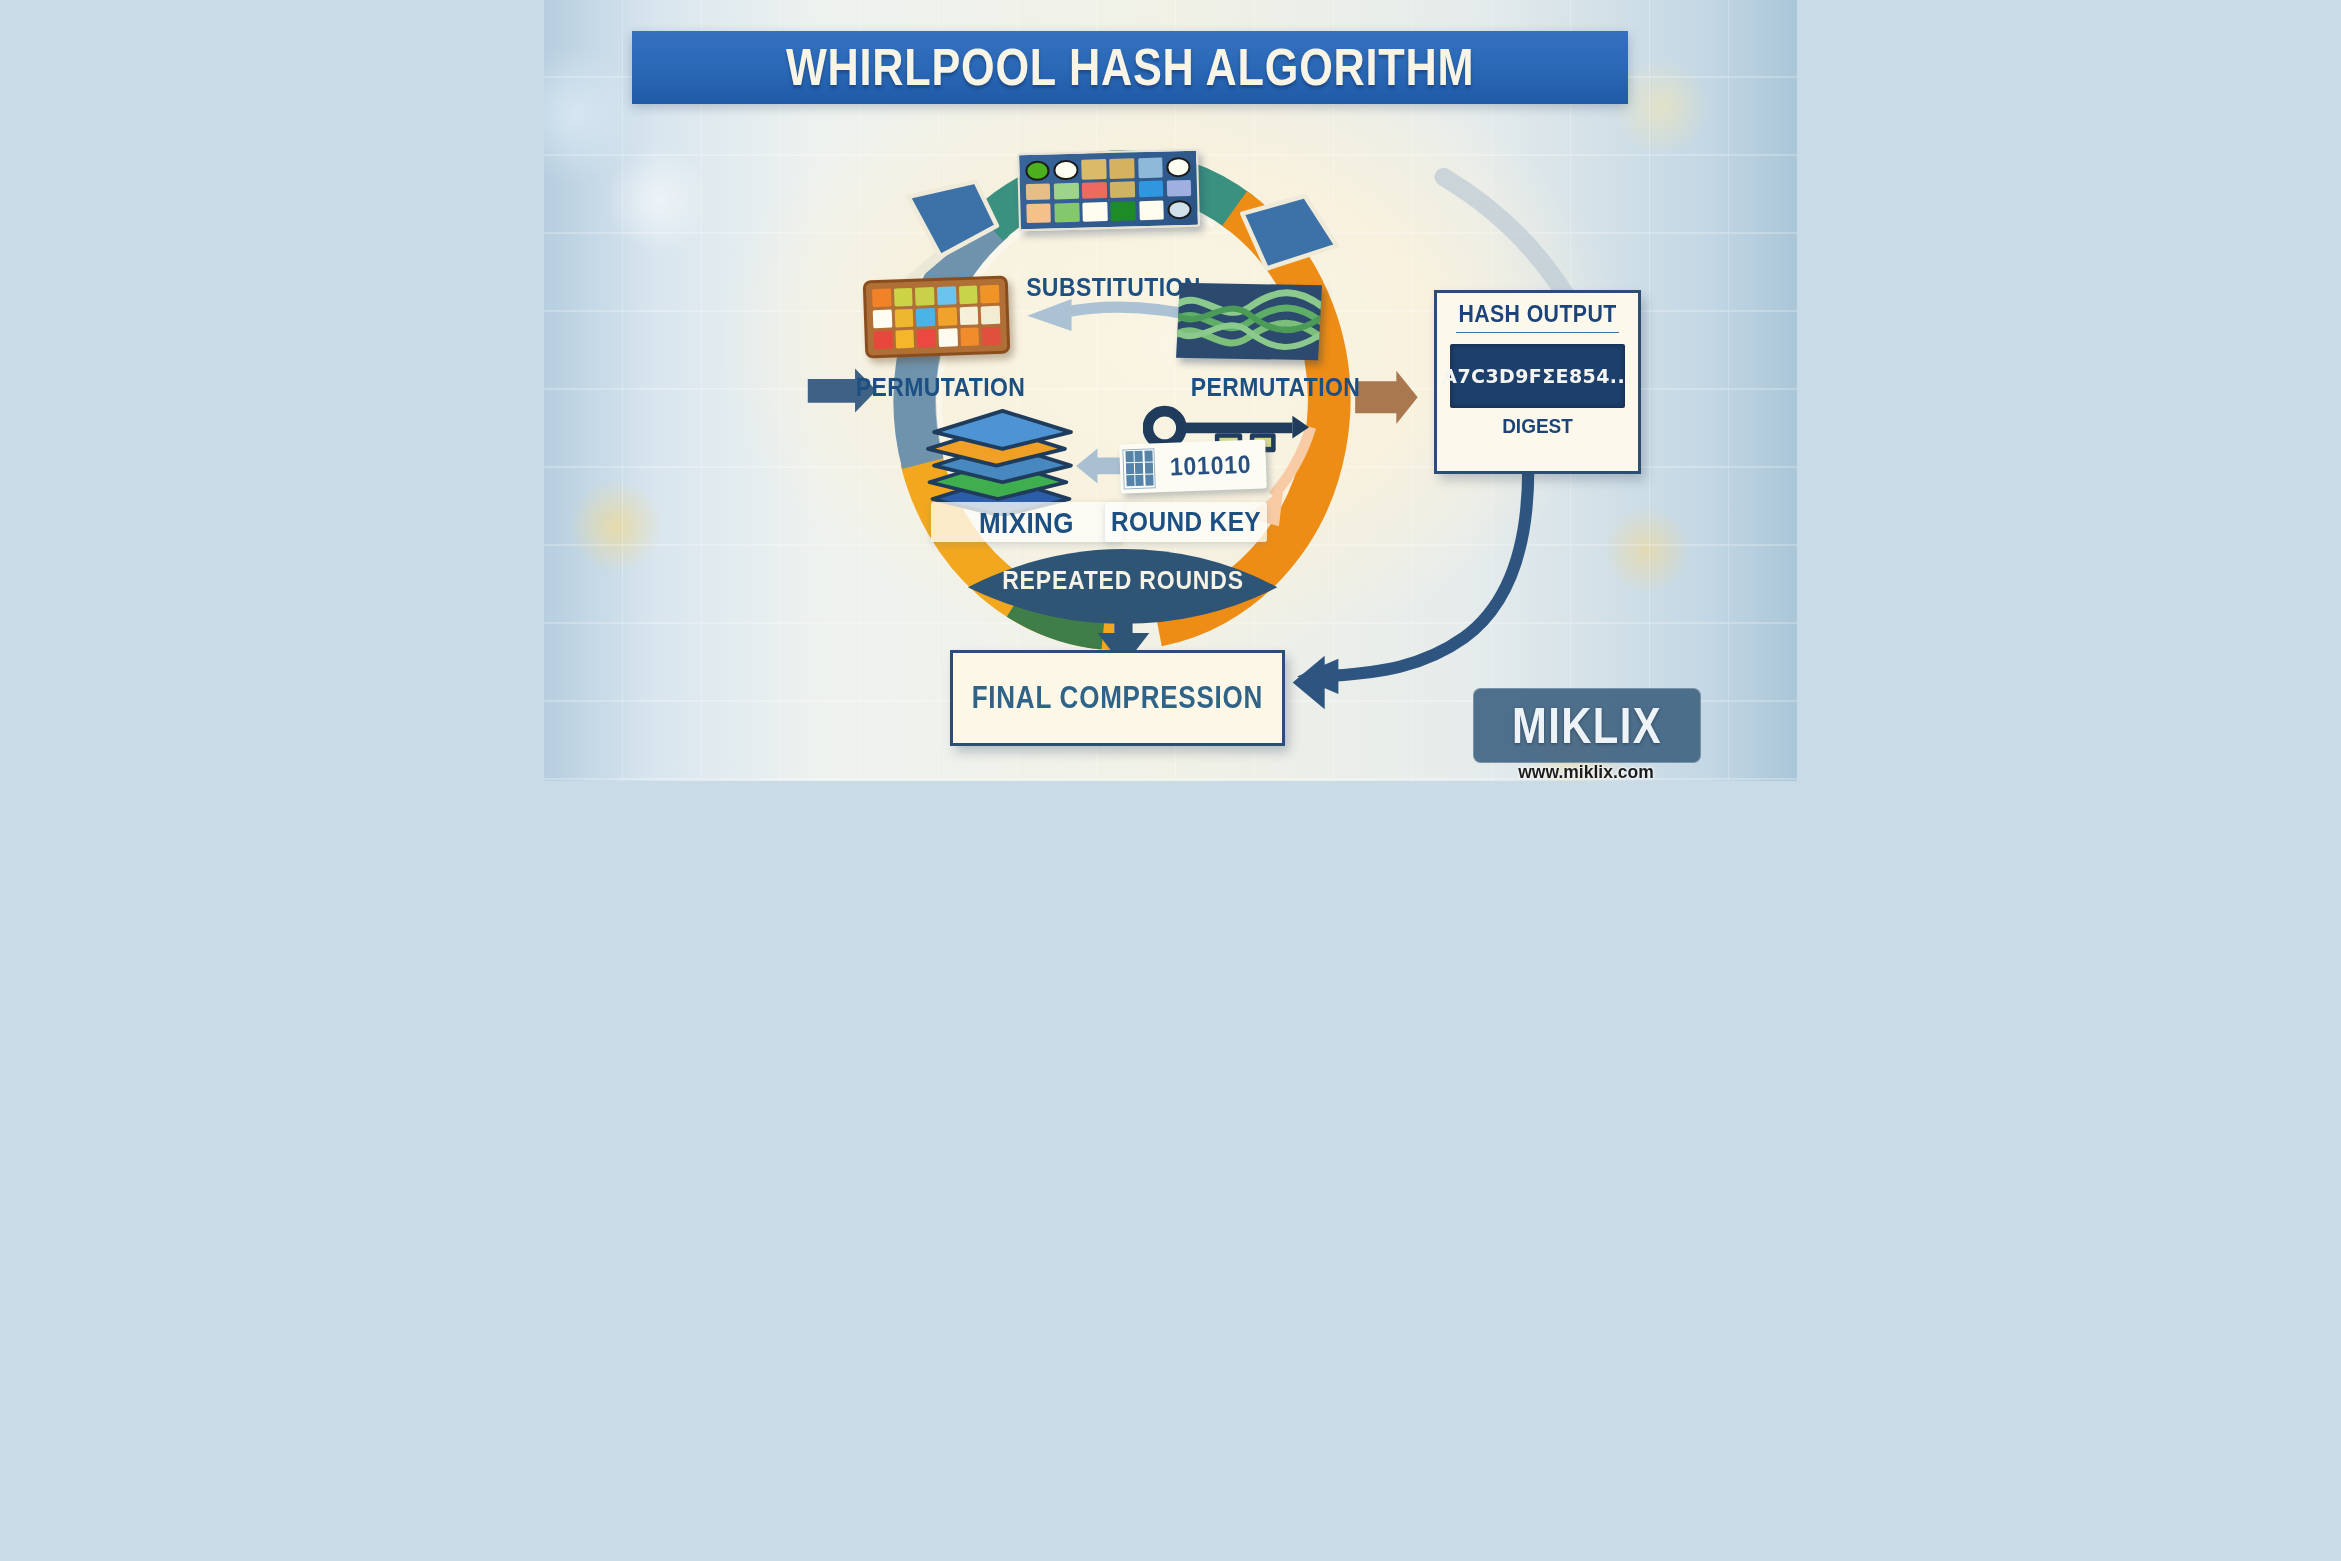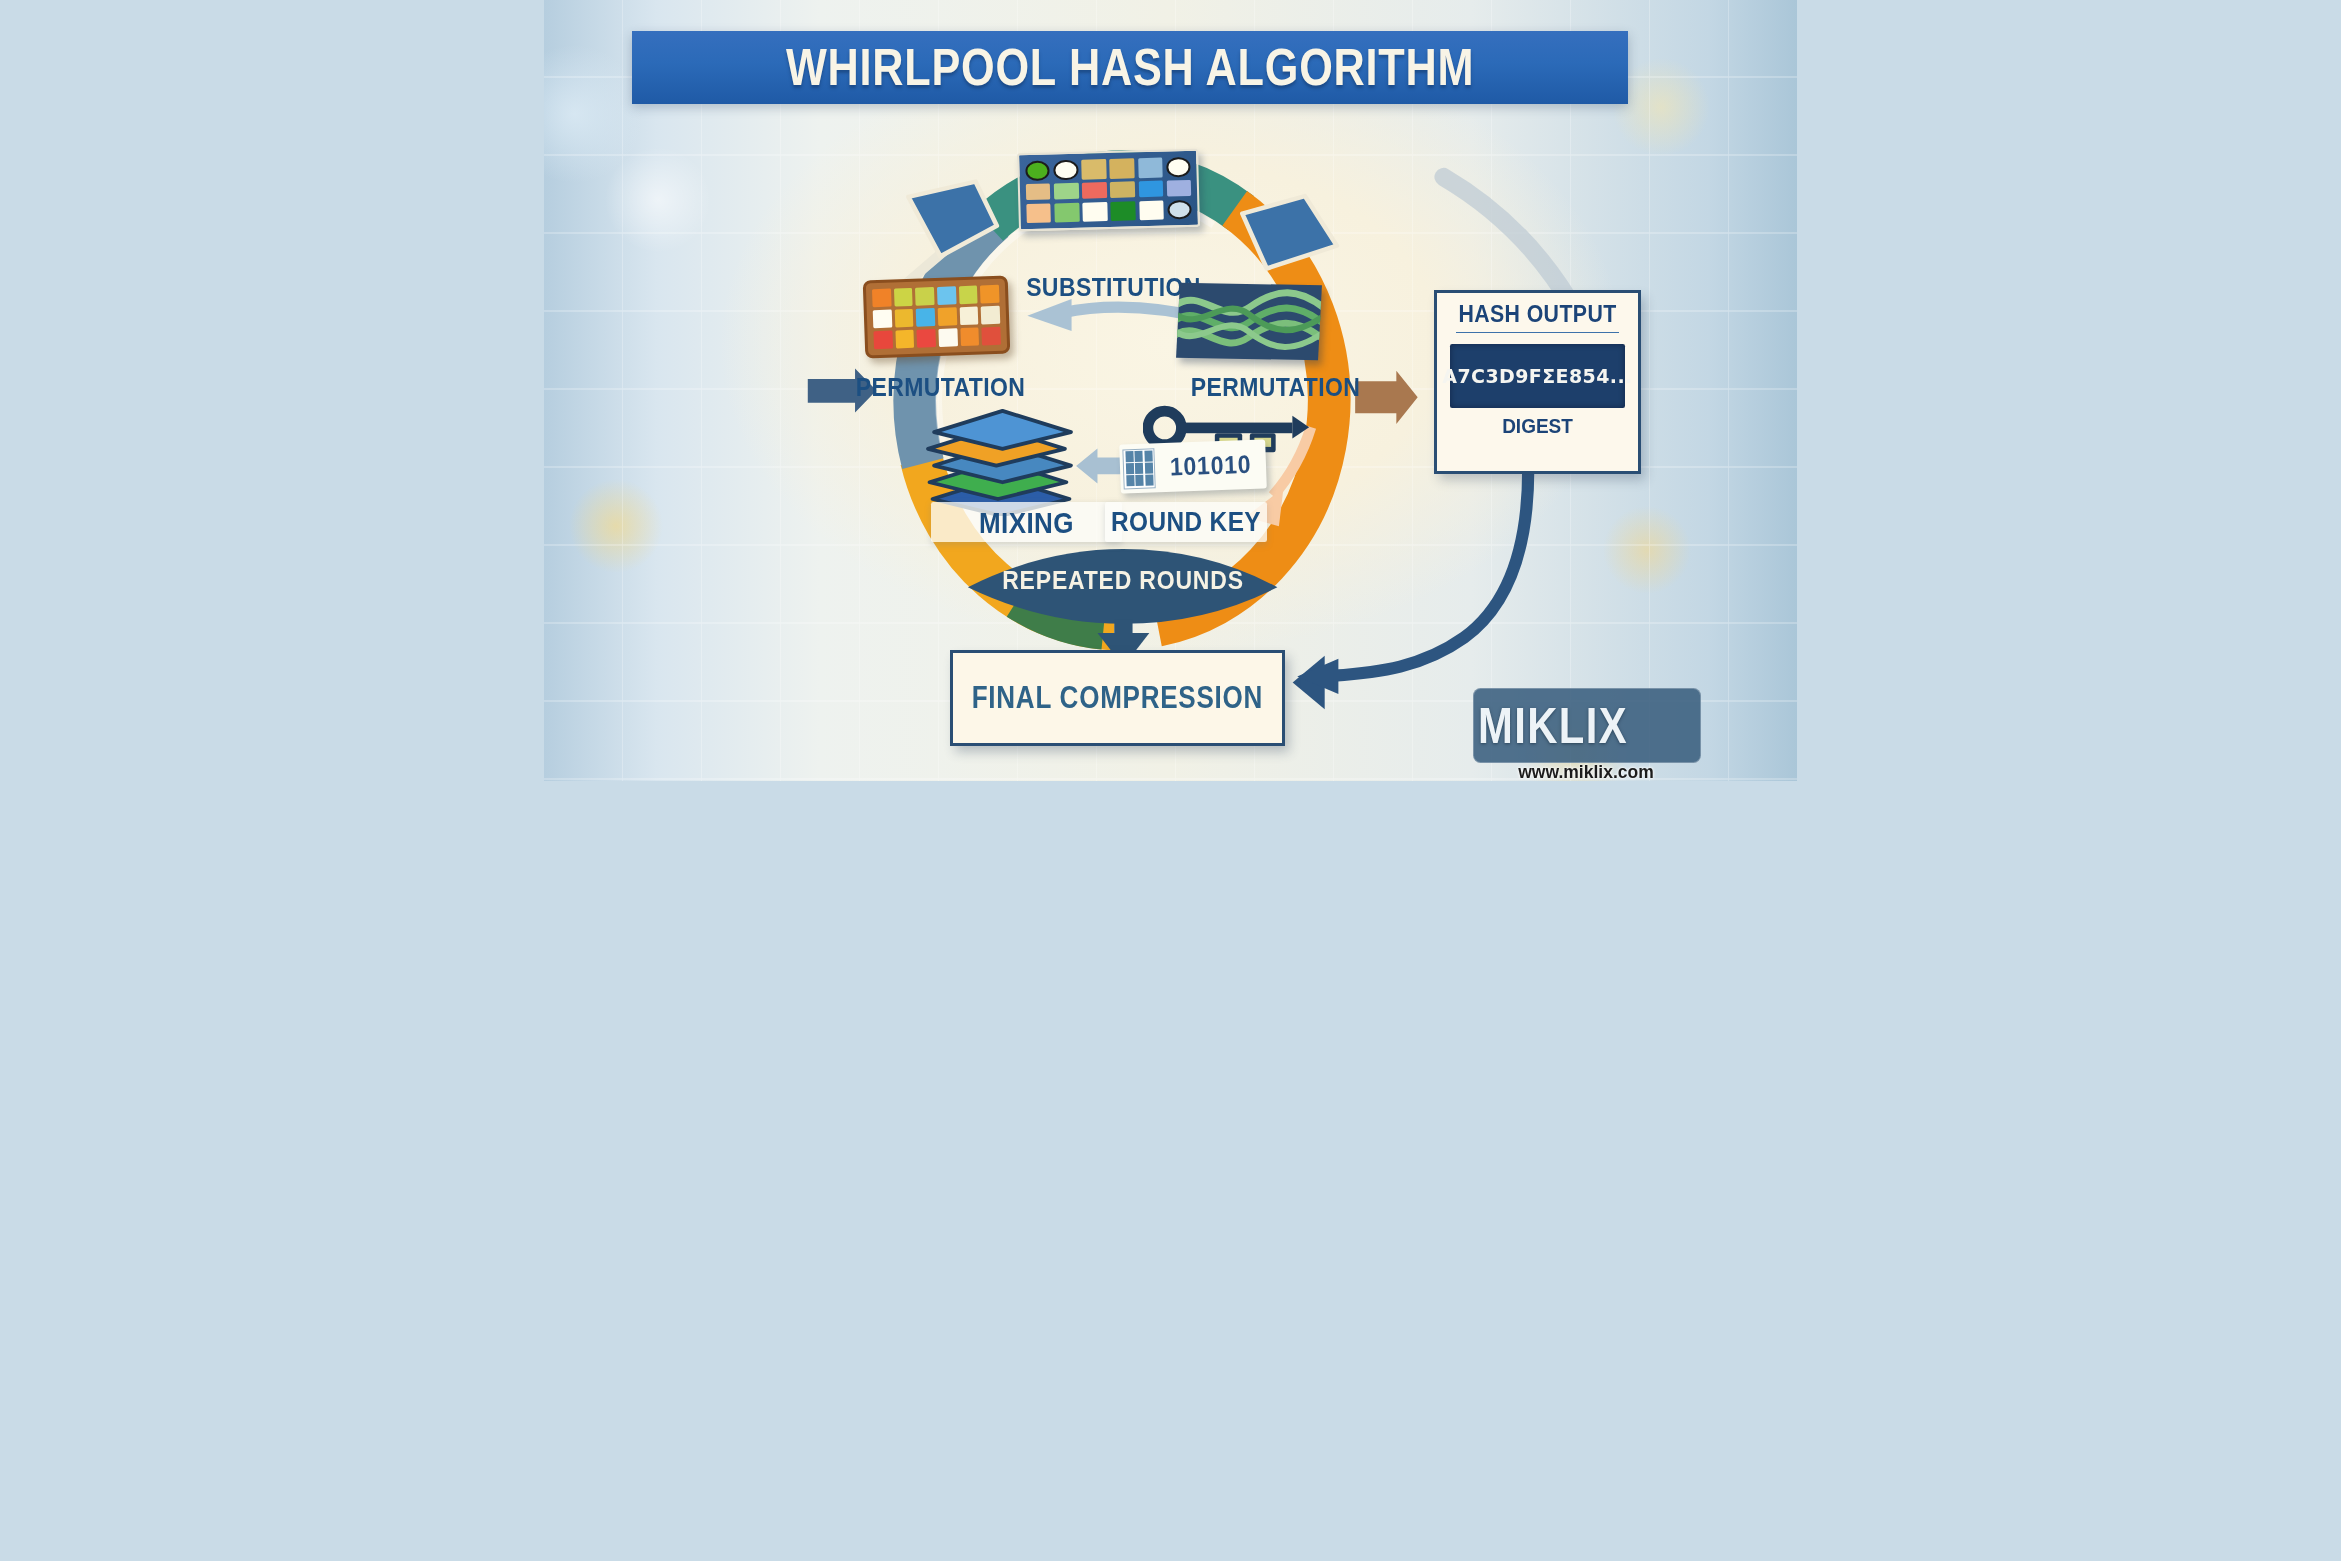--- a/index.html
+++ b/index.html
@@ -92,21 +92,21 @@
 
   
   .hashbox{left:890px;top:290px;width:201px;height:178px;}
   .digestpanel{width:175px;height:64px;margin:11px auto 0;background:#1d3f6b;border-radius:2.3px;
     display:flex;align-items:center;justify-content:center;box-shadow:inset 0 0 6.1px rgba(0,0,20,.4);}
   .digestpanel span{color:#f5f5f0;font-family:"DejaVu Sans",sans-serif;font-weight:bold;font-size:19px;letter-spacing:0.4px;}
   .digestlabel{margin-top:7.6px;text-align:center;font-weight:bold;font-size:19px;color:#1c4478;transform:scaleY(1.08);}
 
   
   .brand{position:absolute;left:929px;top:688px;width:226px;height:73px;background:rgba(58,94,126,.88);
-    border-radius:7.6px;border:0.8px solid rgba(255,255,255,.25);display:flex;align-items:center;}
+    border-radius:7.6px;border:0.8px solid rgba(255,255,255,.25);display:flex;align-items:center;justify-content:center;}
   .brand span{color:#edf3f7;font-size:44px;font-weight:bold;letter-spacing:1.5px;transform:scale(.95,1.12);
     text-shadow:0 1.5px 3px rgba(10,25,40,.5);}
   .brandurl{position:absolute;left:929px;top:762px;width:226px;text-align:center;font-weight:bold;
     font-size:17.5px;color:#1c1c1c;text-shadow:0 0 2.3px #fff,0 0 3.8px #fff;}
 </style>
 </head>
 <body>
 
 <div class="stage">
   <div class="gridlines"></div>

